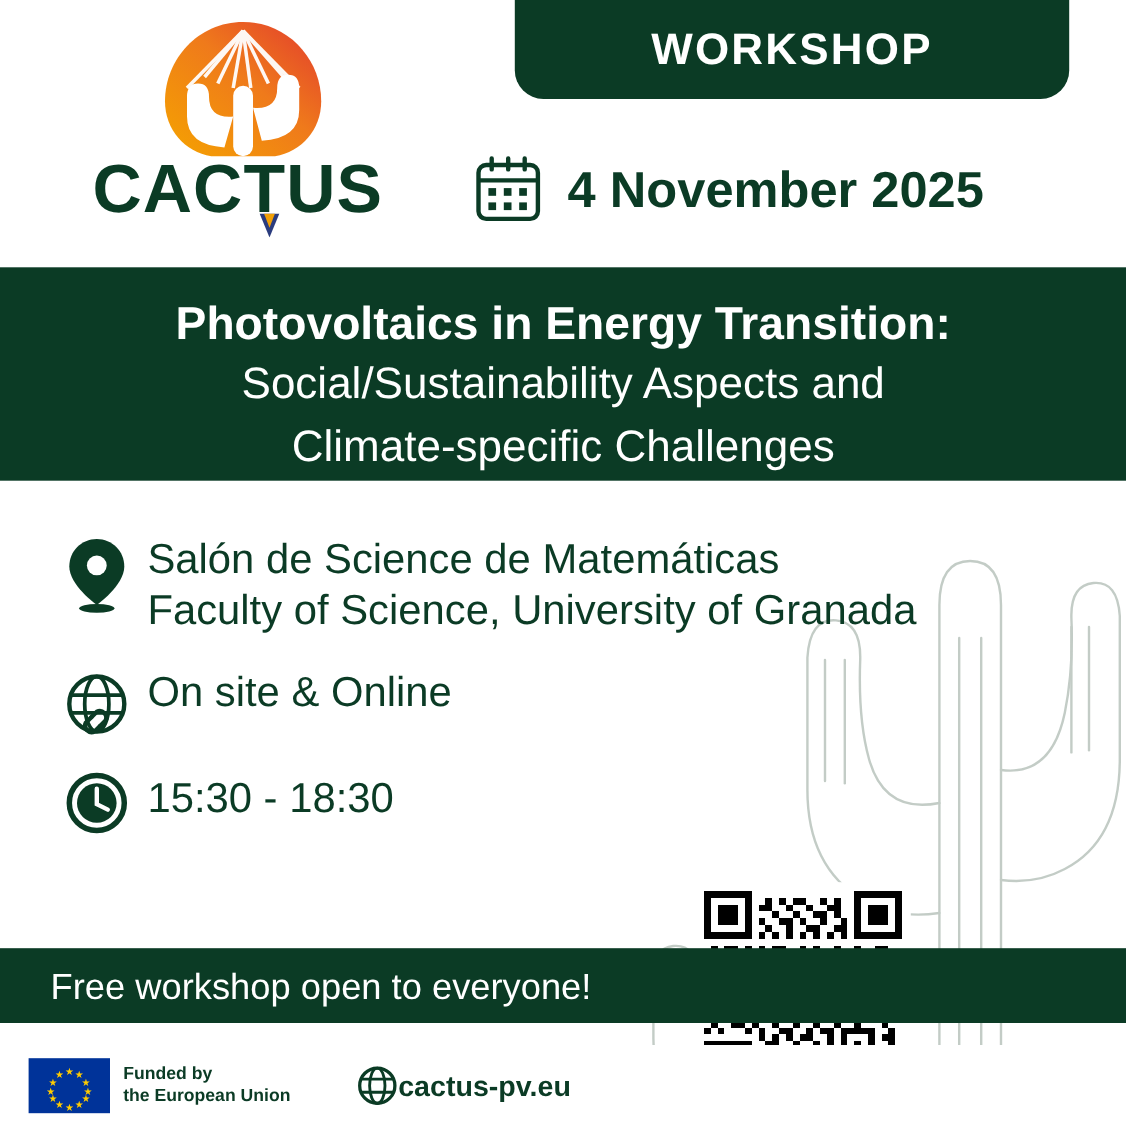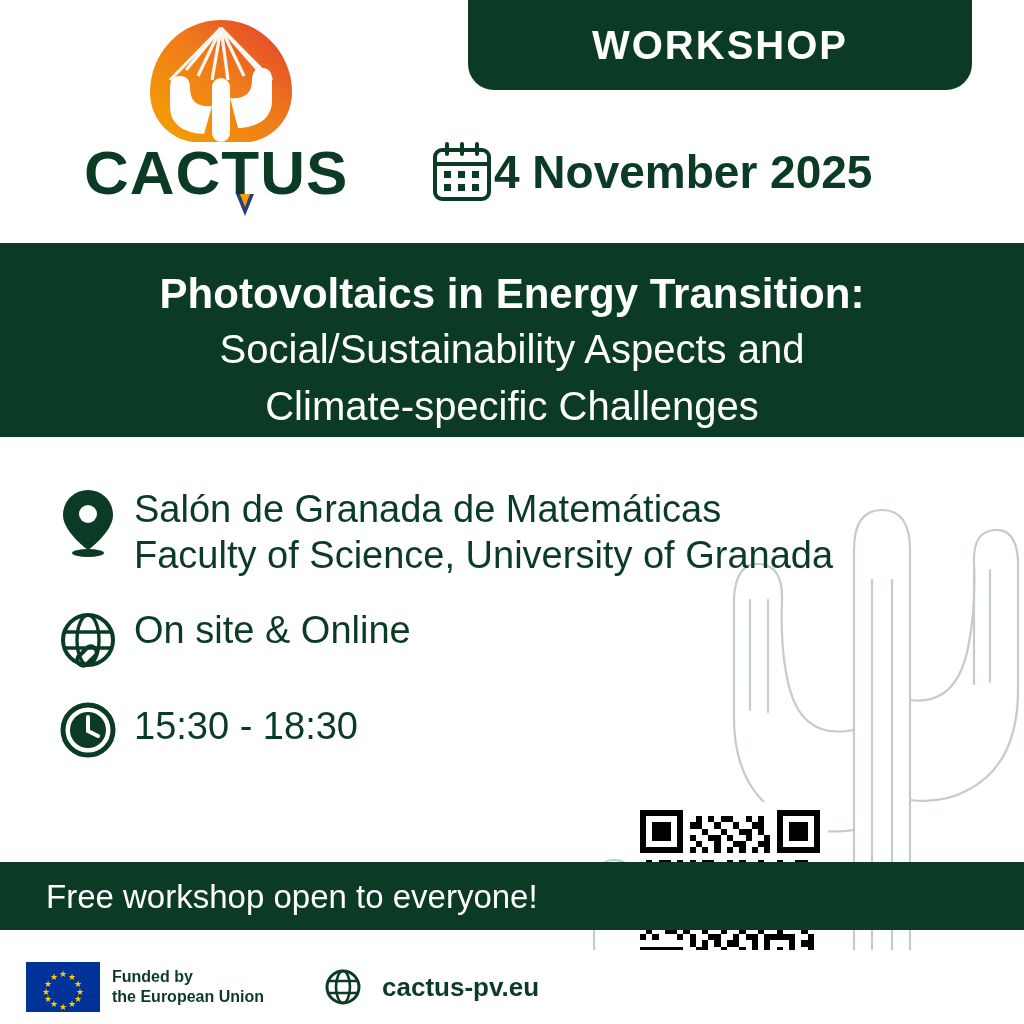--- a/index.html
+++ b/index.html
@@ -62,21 +62,21 @@
   }
   .logo-u-accent {
     position: absolute;
     left: 150px; top: 180px;
     width: 22px; height: 22px;
   }
 
   .date-row {
     position: absolute;
     left: 430px; top: 140px;
-    display: flex; align-items: center; 
+    display: flex; align-items: center; gap: 22px;
   }
   .date-text {
     font-size: 46px;
     font-weight: bold;
     color: #0b3b25;
   }
 
   
   .title-band {
     position: absolute;
@@ -172,21 +172,21 @@
   }
   .eu-text {
     margin-left: 12px;
     color: #0b3b25;
     font-size: 16px;
     font-weight: bold;
     line-height: 1.25;
   }
   .site-wrap {
     margin-left: 60px;
-    display: flex; align-items: center; gap: 20px;
+    display: flex; align-items: center; 
   }
   .site-text {
     color: #0b3b25;
     font-size: 26px;
     font-weight: bold;
   }
 </style>
 </head>
 <body>
 
@@ -285,21 +285,21 @@
 
     <div class="detail-row row-venue">
       <div class="detail-icon">
         <svg width="58" height="70" viewBox="0 0 58 70" xmlns="http://www.w3.org/2000/svg">
           <path d="M29 2 C15 2 4 13 4 27 C4 44 29 62 29 62 C29 62 54 44 54 27 C54 13 43 2 29 2 Z" fill="#0b3b25"></path>
           <circle cx="29" cy="26" r="9" fill="#ffffff"></circle>
           <ellipse cx="29" cy="65" rx="16" ry="4" fill="#0b3b25"></ellipse>
         </svg>
       </div>
       <div class="detail-text">
-        <div>Salón de Granada de Matemáticas</div>
+        <div>Salón de Science de Matemáticas</div>
         <div><span>Faculty of Science, </span><span class="bold">University of Granada</span></div>
       </div>
     </div>
 
     <div class="detail-row row-format">
       <div class="detail-icon">
         <svg width="58" height="58" viewBox="0 0 58 58" xmlns="http://www.w3.org/2000/svg">
           <circle cx="29" cy="29" r="25" fill="none" stroke="#0b3b25" stroke-width="4"></circle>
           <ellipse cx="29" cy="29" rx="11" ry="25" fill="none" stroke="#0b3b25" stroke-width="3.4"></ellipse>
           <path d="M5 21 H53 M5 37 H53" stroke="#0b3b25" stroke-width="3.4"></path>

